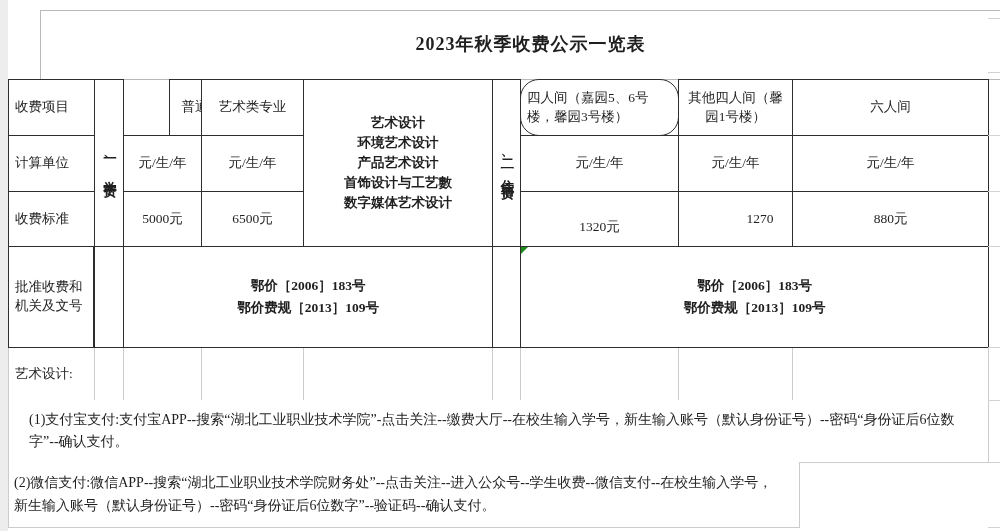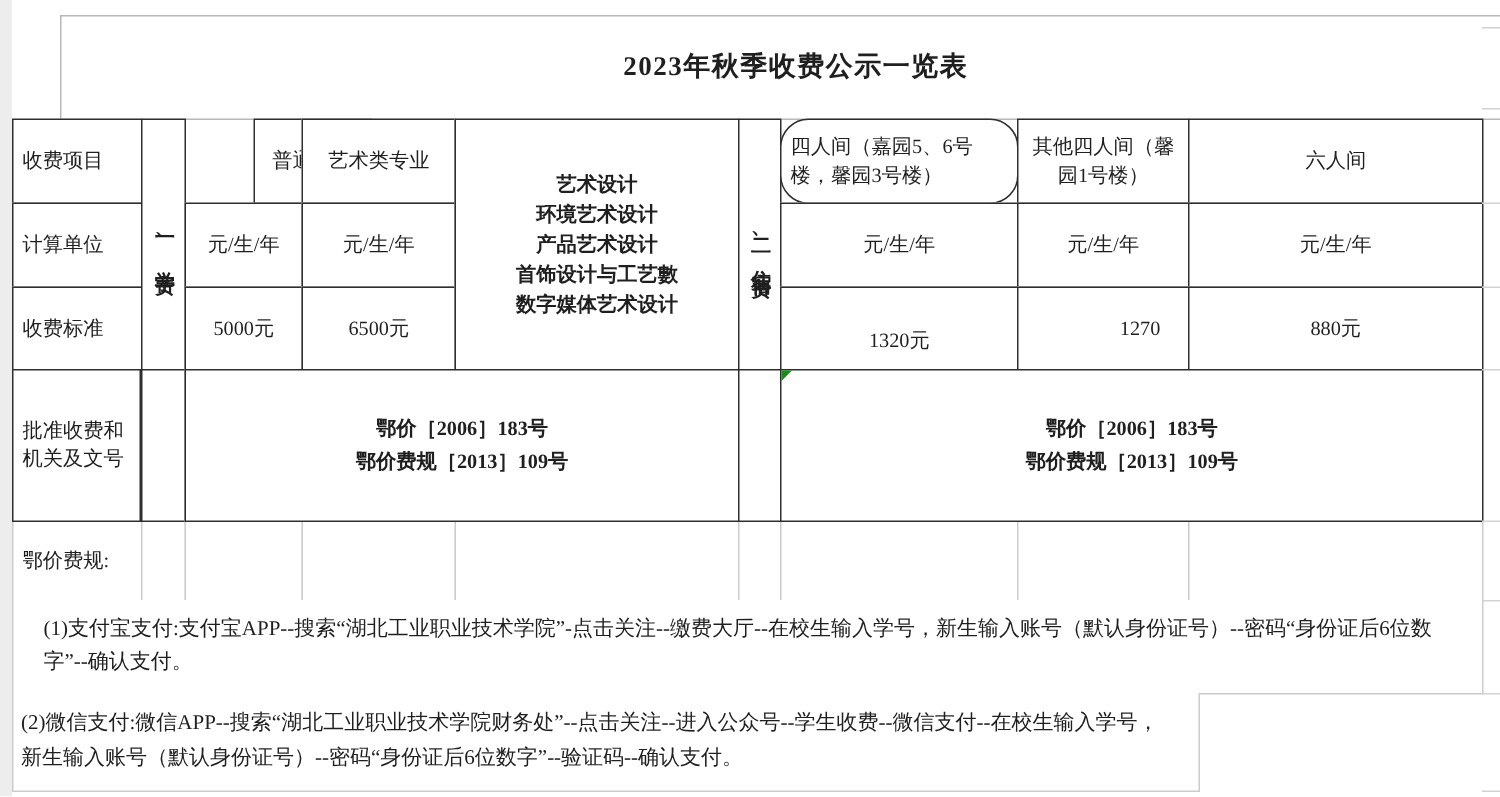--- a/index.html
+++ b/index.html
@@ -84,21 +84,21 @@
 <div class="cell left-align" style="left:8px;top:246px;width:86px;height:102px;">批准收费和
 机关及文号</div>
 <div class="cell" style="left:94px;top:246px;width:30px;height:102px;"></div>
 <div class="cell approval" style="left:123px;top:246px;width:370px;height:102px;">鄂价［2006］183号
 鄂价费规［2013］109号</div>
 <div class="cell" style="left:492px;top:246px;width:29px;height:102px;"></div>
 <div class="cell approval" style="left:520px;top:246px;width:469px;height:102px;">鄂价［2006］183号
 鄂价费规［2013］109号</div>
 <div class="green-tri"></div>
 
-<div class="cell faint left-align" style="left:8px;top:348px;width:87px;height:53px;">鄂价费规:</div>
+<div class="cell faint left-align" style="left:8px;top:348px;width:87px;height:53px;">艺术设计:</div>
 <div class="cell faint" style="left:94px;top:348px;width:30px;height:53px;"></div>
 <div class="cell faint" style="left:123px;top:348px;width:79px;height:53px;"></div>
 <div class="cell faint" style="left:201px;top:348px;width:103px;height:53px;"></div>
 <div class="cell faint" style="left:303px;top:348px;width:190px;height:53px;"></div>
 <div class="cell faint" style="left:492px;top:348px;width:29px;height:53px;"></div>
 <div class="cell faint" style="left:520px;top:348px;width:159px;height:53px;"></div>
 <div class="cell faint" style="left:678px;top:348px;width:115px;height:53px;"></div>
 <div class="cell faint" style="left:792px;top:348px;width:197px;height:53px;"></div>
 
 <div class="cell note-cell" style="left:8px;top:400px;width:981px;height:63px;padding-left:20px;">(1)支付宝支付:支付宝APP--搜索“湖北工业职业技术学院”-点击关注--缴费大厅--在校生输入学号，新生输入账号（默认身份证号）--密码“身份证后6位数字”--确认支付。</div>

